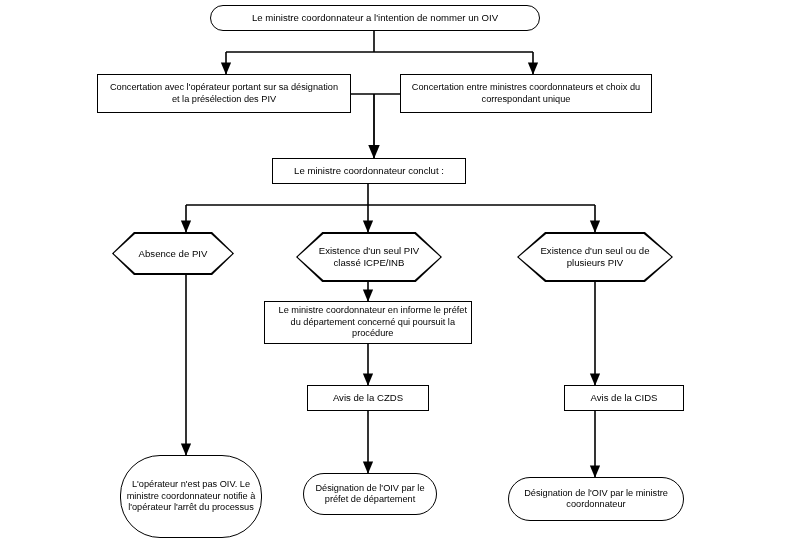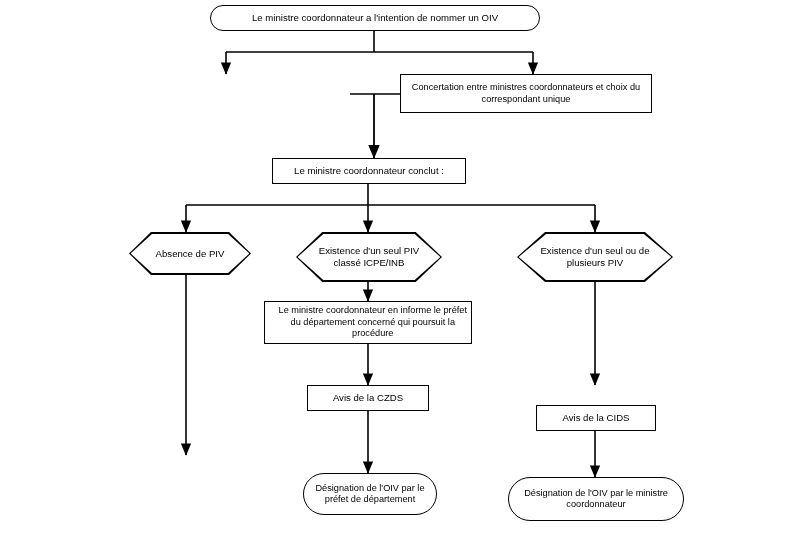--- a/index.html
+++ b/index.html
@@ -134,31 +134,35 @@
 
     <g>
       <path d="M595,411 L595,477" stroke="#000000" stroke-width="1.6" fill="none" marker-end="url(#arrowhead)"></path>
     </g>
   </svg>
 
   <div class="node shape-stadium fs-95" style="left:210px; top:5px; width:330px; height:26px;">
     <span class="node-label">Le ministre coordonnateur a l'intention de nommer un OIV</span>
   </div>
 
+  <div class="node shape-rect fs-9" style="left:97px; top:74px; width:254px; height:39px;">
+    <span class="node-label">Concertation avec l'opérateur  portant sur sa désignation
+et  la présélection des PIV</span>
+  </div>
 
   <div class="node shape-rect fs-9" style="left:400px; top:74px; width:252px; height:39px;text-align:center;">
     <span class="node-label">Concertation entre ministres coordonnateurs et choix du
 correspondant unique</span>
   </div>
 
   <div class="node shape-rect fs-95" style="left:272px; top:158px; width:194px; height:26px;">
     <span class="node-label">Le ministre coordonnateur conclut :</span>
   </div>
 
-  <div class="node shape-hex fs-95" style="left:129px; top:232px; width:122px; height:43px;">
+  <div class="node shape-hex fs-95" style="left:112px; top:232px; width:122px; height:43px;">
     <span class="hex-inner">
       <span class="node-label">Absence de PIV</span>
     </span>
   </div>
 
   <div class="node shape-hex fs-95" style="left:296px; top:232px; width:146px; height:50px;">
     <span class="hex-inner">
       <span class="node-label">Existence d'un seul PIV
 classé ICPE/INB</span>
     </span>
@@ -174,24 +178,29 @@
   <div class="node shape-rect fs-9" style="left:264px; top:301px; width:208px; height:43px;justify-content:flex-end;">
     <span class="node-label">Le ministre coordonnateur en informe le préfet
 du département concerné qui poursuit la
 procédure</span>
   </div>
 
   <div class="node shape-rect fs-95" style="left:307px; top:385px; width:122px; height:26px;justify-content:center;">
     <span class="node-label">Avis de la CZDS</span>
   </div>
 
-  <div class="node shape-rect fs-95" style="left:536px; top:385px; width:120px; height:26px;margin-top:20px;">
+  <div class="node shape-rect fs-95" style="left:564px; top:385px; width:120px; height:26px;">
     <span class="node-label">Avis de la CIDS</span>
   </div>
 
+  <div class="node shape-round-tall fs-9" style="left:120px; top:455px; width:142px; height:83px;">
+    <span class="node-label">L'opérateur n'est pas OIV. Le
+ministre coordonnateur notifie à
+l'opérateur l'arrêt du processus</span>
+  </div>
 
   <div class="node shape-round fs-9" style="left:303px; top:473px; width:134px; height:42px;">
     <span class="node-label">Désignation de l'OIV par le
 préfet de département</span>
   </div>
 
   <div class="node shape-round fs-9" style="left:508px; top:477px; width:176px; height:44px;">
     <span class="node-label">Désignation de l'OIV par le ministre
 coordonnateur</span>
   </div>

